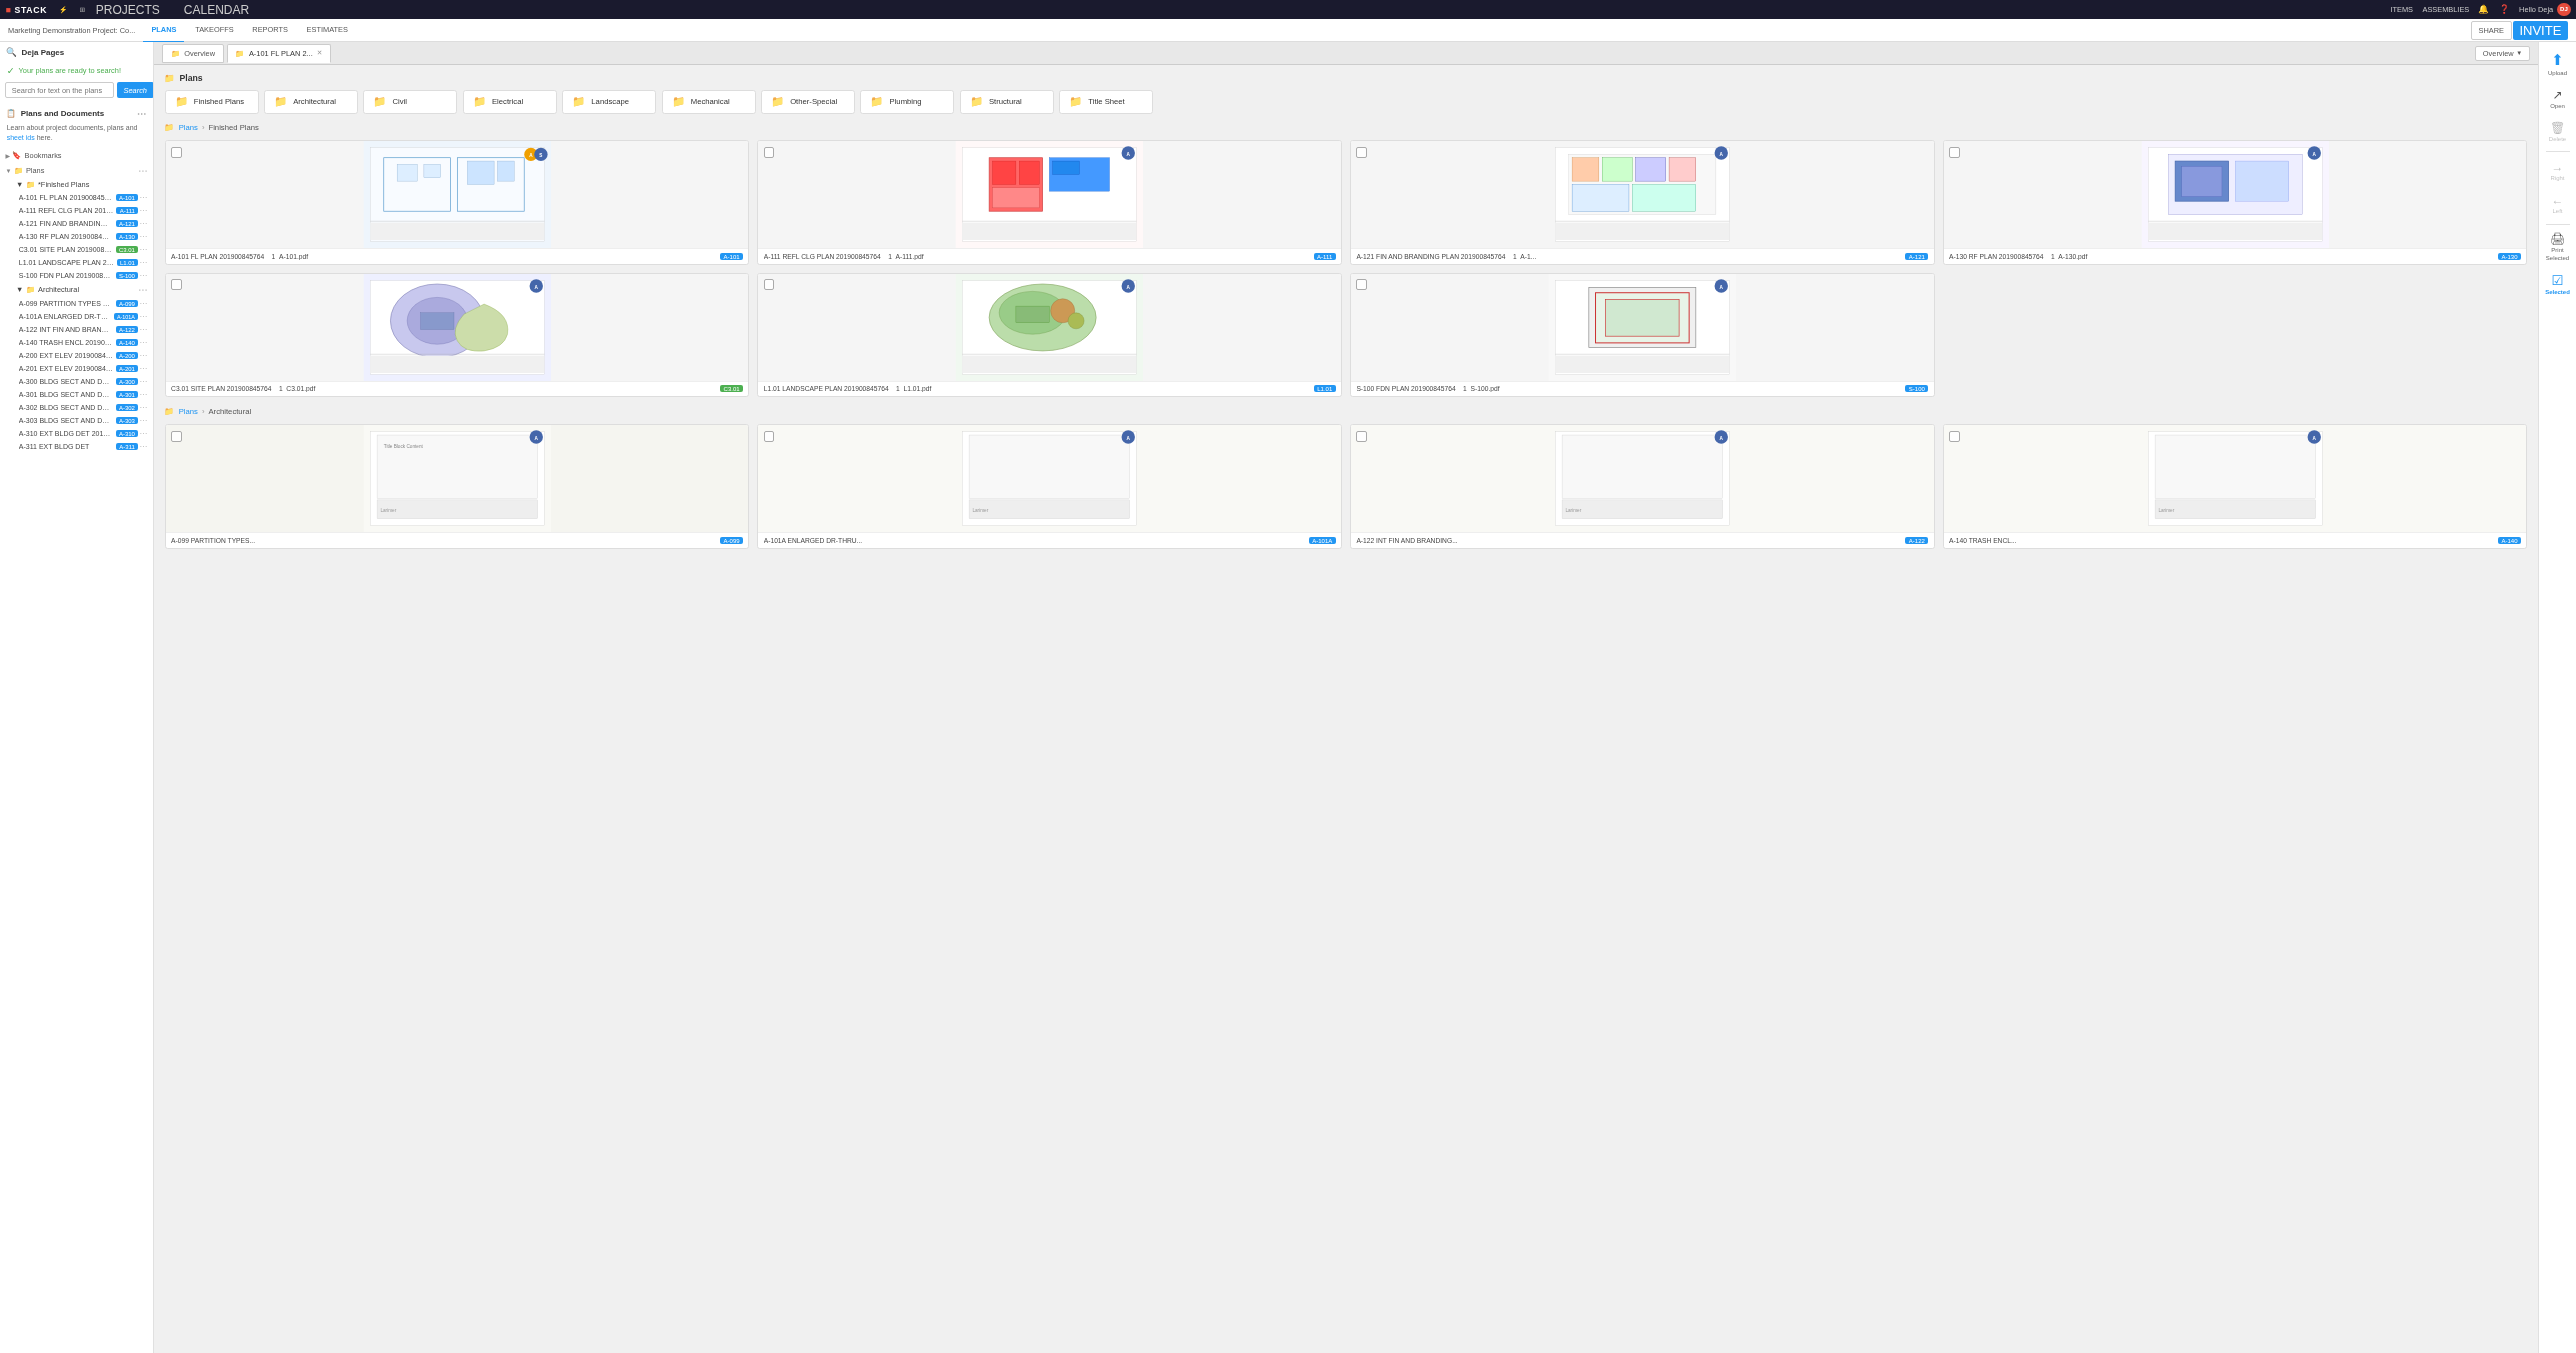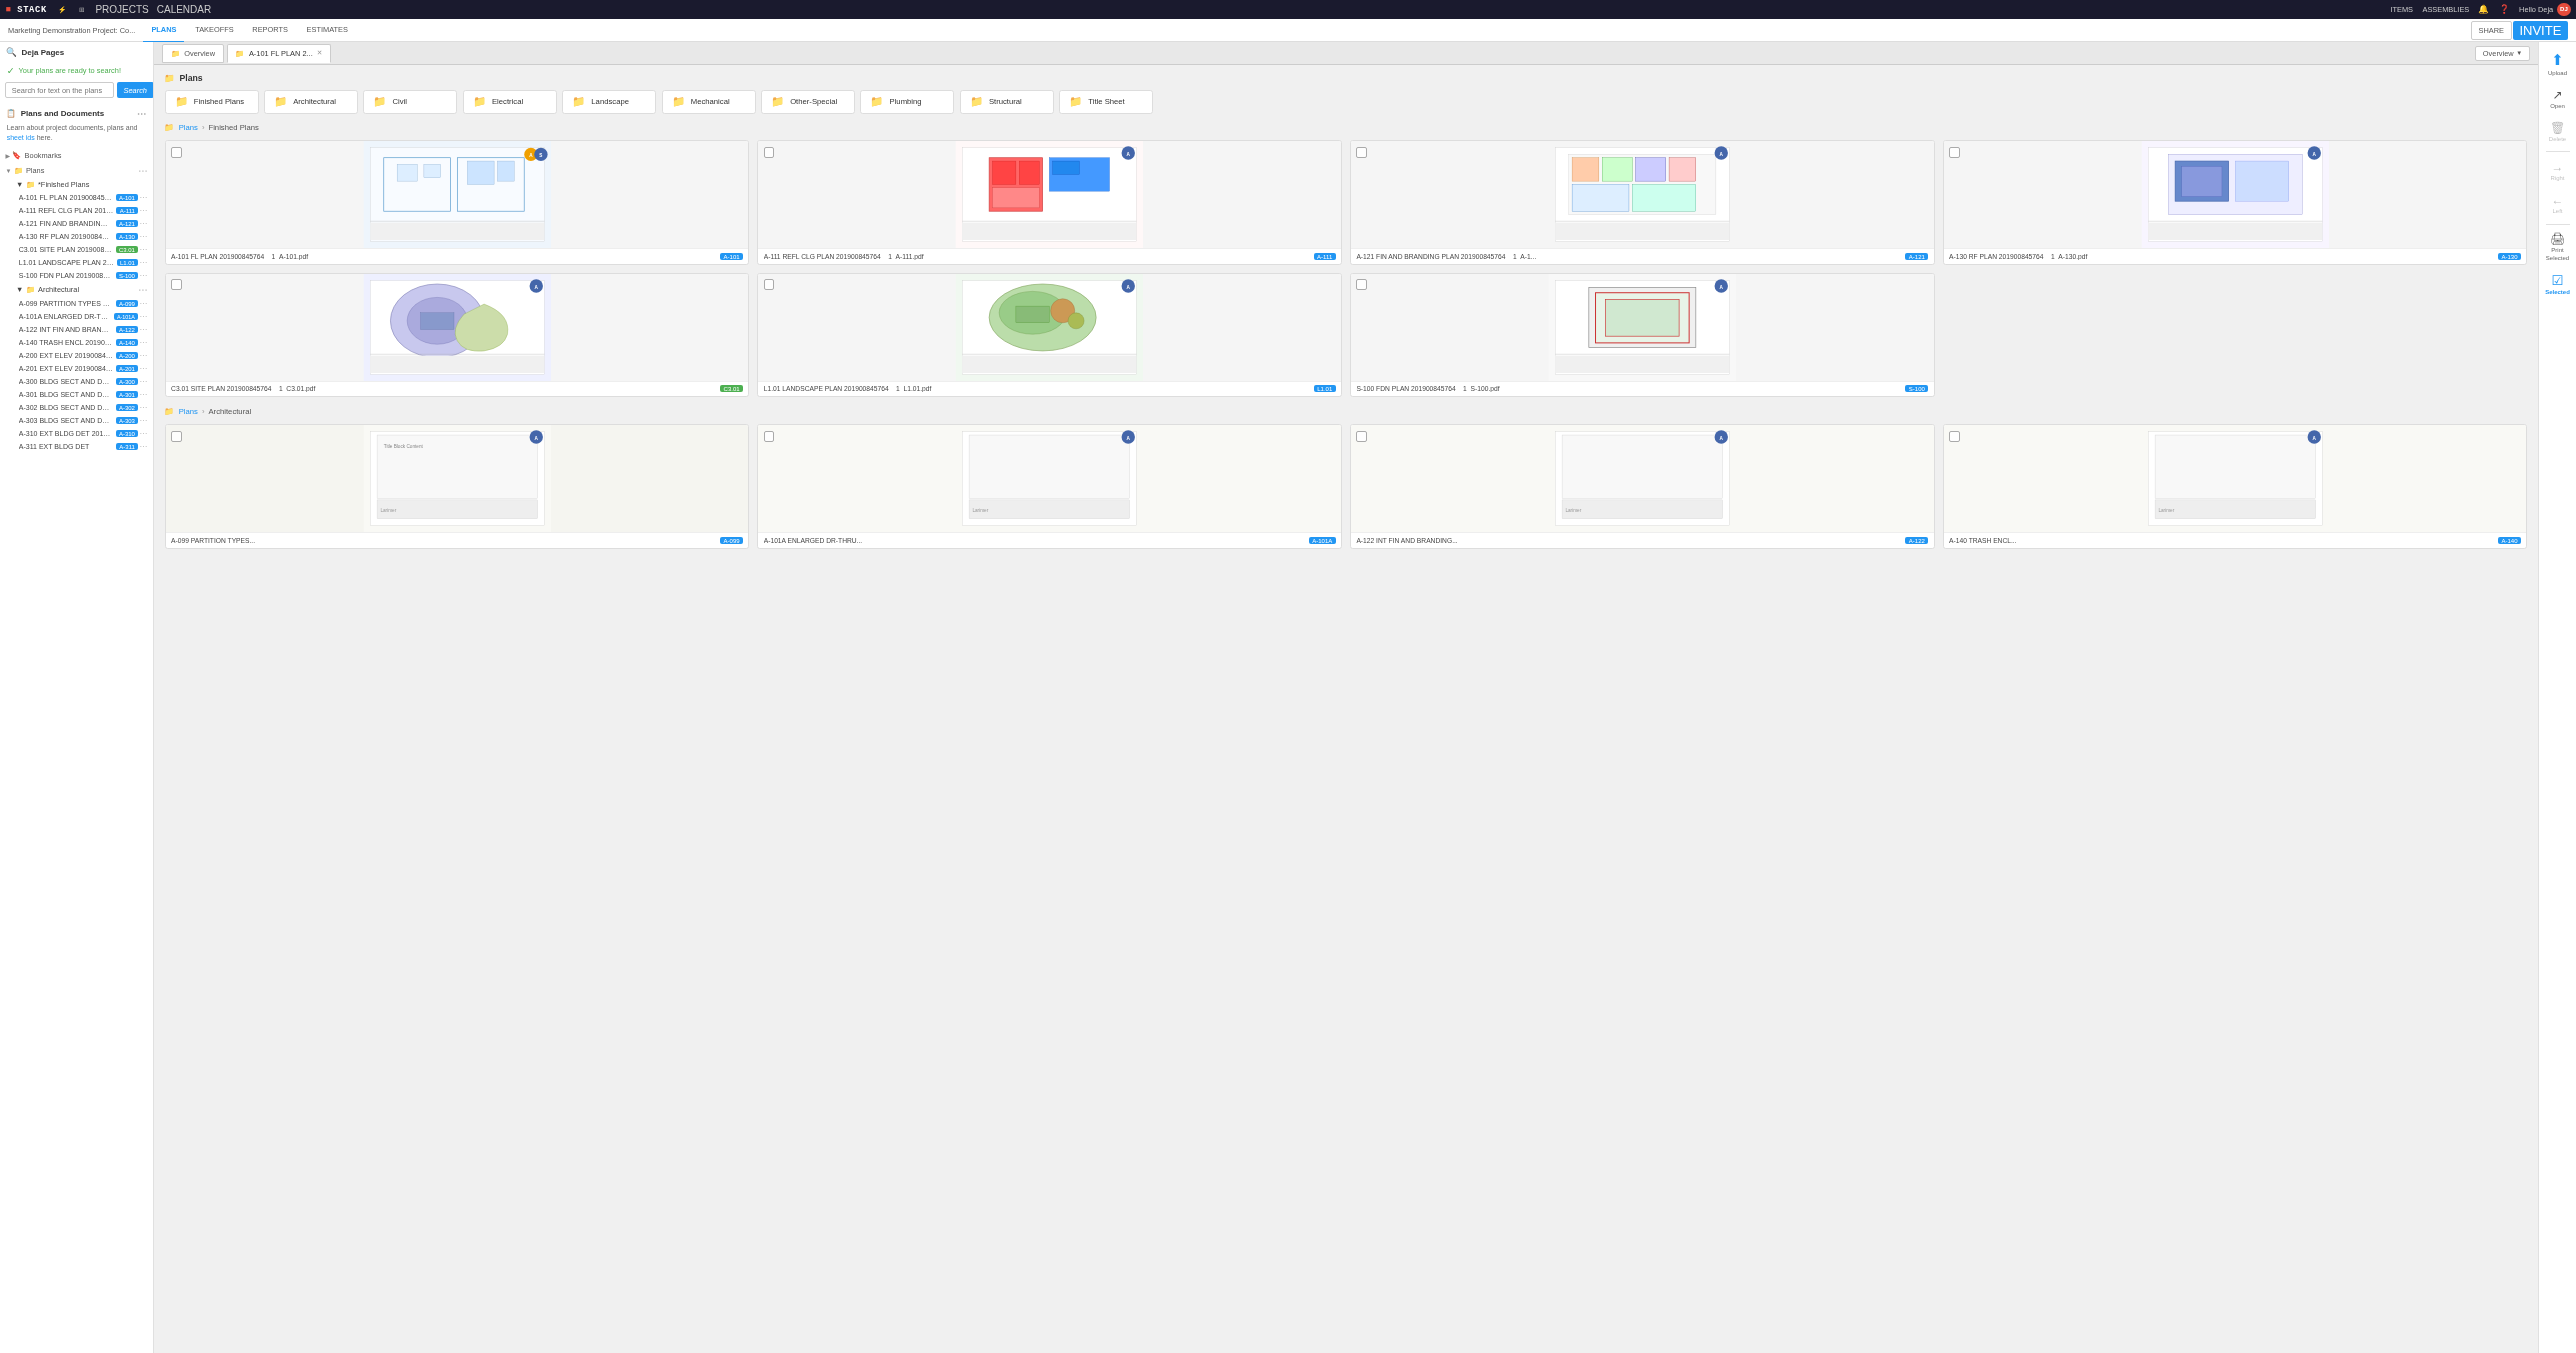--- a/index.html
+++ b/index.html
@@ -1,22 +1,22 @@
 <!DOCTYPE html>
 <html style="font-size:10.7px"><head>
   <meta charset="utf-8">
   <style>
     * { box-sizing: border-box; margin: 0; padding: 0; }
     body { font-family: -apple-system, BlinkMacSystemFont, 'Segoe UI', sans-serif; font-size: 8px; background: #f0f0f0; color: #333; overflow: hidden; height: 100vh; }
 
     
     .top-nav { background: #1a1a2e; color: #fff; display: flex; align-items: center; height: 19px; padding: 0 5.4px; gap: 10.7px; }
-    .top-nav .logo { font-weight: 900; font-size: 8.7px; letter-spacing: 0.7px; color: #fff; font-family: Liberation Mono, monospace; }
+    .top-nav .logo { font-weight: 900; font-size: 8.7px; letter-spacing: 0.7px; color: #fff; }
     .top-nav .logo span { color: #e74c3c; }
-    .top-nav .nav-items { display: flex; gap: 8px; font-size: 10px; color: #ccc; text-align: center; }
+    .top-nav .nav-items { display: flex; gap: 24px; font-size: 12px; color: #ccc; text-align: center; }
     .top-nav .nav-items span { cursor: pointer; display: flex; align-items: center; gap: 2.7px; }
     .top-nav .right-items { margin-left: auto; display: flex; align-items: center; gap: 9.4px; font-size: 7.4px; color: #ccc; }
     .top-nav .right-items .hello { display: flex; align-items: center; gap: 4px; }
     .top-nav .right-items .avatar { width: 13.4px; height: 13.4px; border-radius: 50%; background: #e74c3c; display: flex; align-items: center; justify-content: center; font-size: 6px; color: #fff; font-weight: bold; }
 
     
     .sub-nav { background: #fff; border-bottom: 0.7px solid #ddd; display: flex; align-items: center; height: 23px; padding: 0 8px; gap: 2.7px; }
     .sub-nav .project-name { font-size: 7.4px; color: #555; font-weight: 500; margin-right: 5.4px; }
     .sub-nav .tab { padding: 4px 8px; font-size: 7.4px; color: #555; cursor: pointer; border-bottom: 1.3px solid transparent; height: 23px; display: flex; align-items: center; }
     .sub-nav .tab.active { color: #2196f3; border-bottom: 1.3px solid #2196f3; font-weight: 600; }

